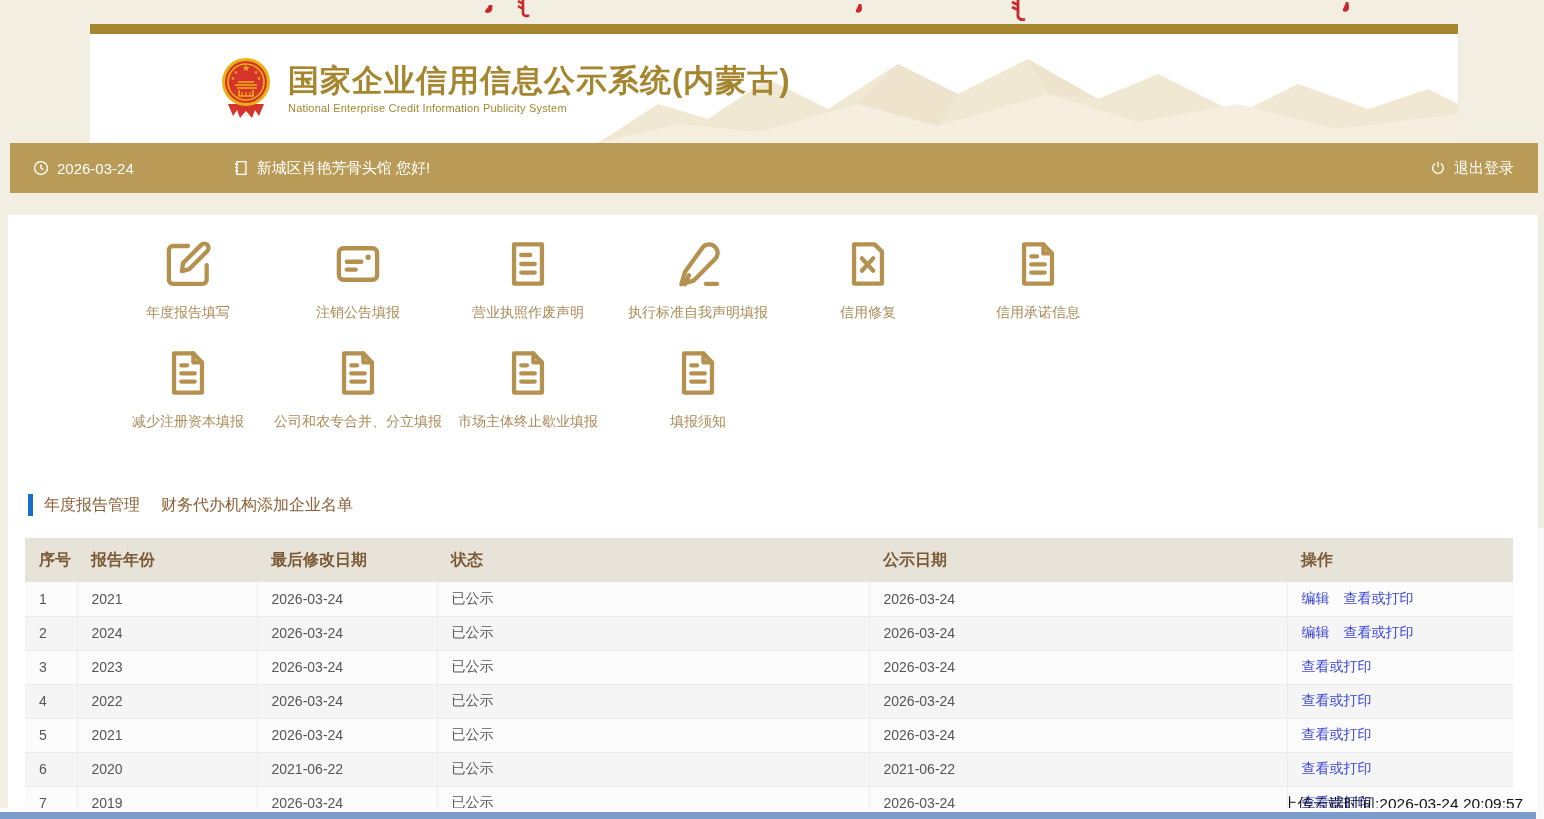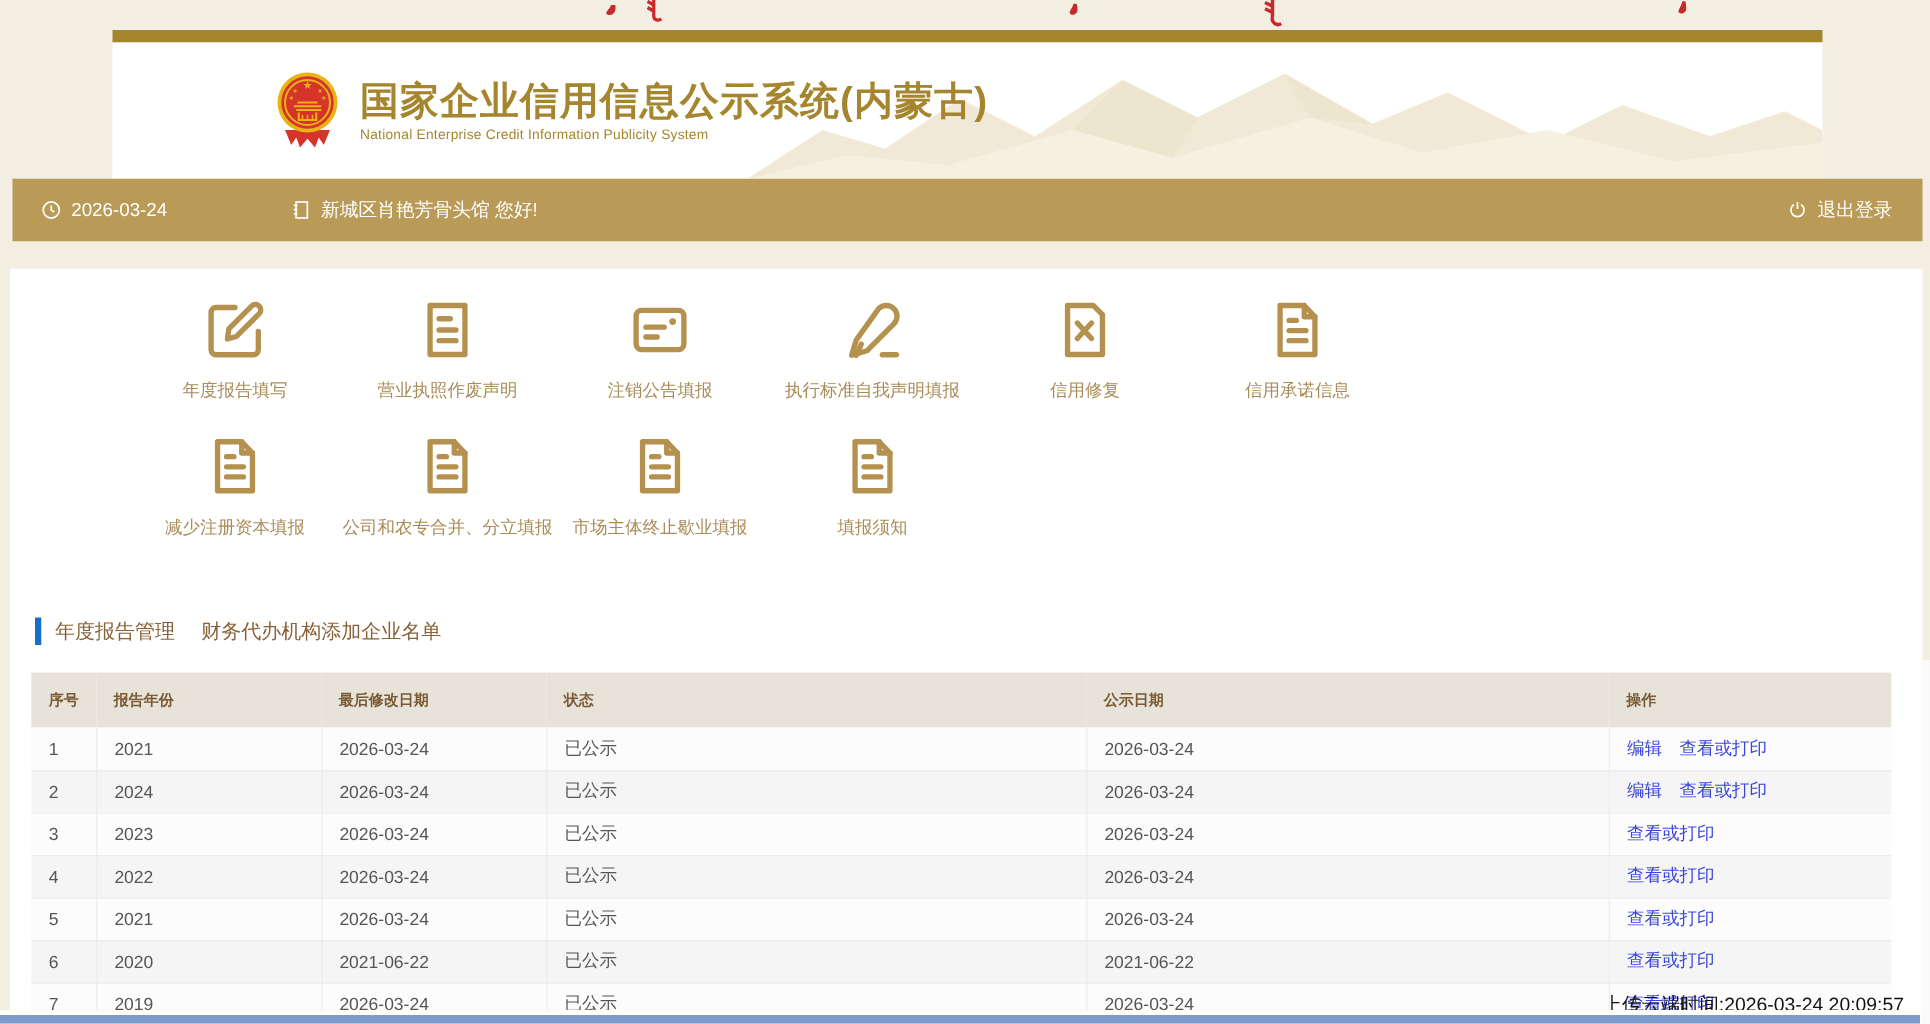--- a/index.html
+++ b/index.html
@@ -37,21 +37,21 @@
   .actions-row.second { margin-top:24px; }
   .action { width:170px; display:flex; flex-direction:column; align-items:center; cursor:pointer; }
   .a-icon svg { width:54px; height:54px; display:block; }
   .a-label { margin-top:13px; font-size:14px; color:#a98c58; white-space:nowrap; }
 
   .tabs { position:absolute; left:20px; top:279px; display:flex; align-items:center; }
   .tab-accent { width:5px; height:22px; background:#1a6ec8; margin-right:11px; }
   .tab { font-size:16px; color:#8a6137; margin-right:21px; cursor:pointer; }
 
   table.report { position:absolute; left:17px; top:323px; width:1488px; border-collapse:collapse; table-layout:fixed; }
-  table.report th { height:44px; background:#e8e3d9; color:#7a5a35; font-size:12px; font-weight:bold;
+  table.report th { height:44px; background:#e8e3d9; color:#7a5a35; font-size:16px; font-weight:bold;
                     text-align:left; padding-left:14px; }
   table.report td { height:34px; font-size:14px; color:#555; padding-left:14px;
                     border-bottom:1px solid #ececec; }
   table.report td:not(:last-child) { border-right:1px solid #ececec; }
   table.report tbody tr:nth-child(odd)  { background:#fcfcfc; }
   table.report tbody tr:nth-child(even) { background:#f5f5f5; }
   .tbl-link { color:#3b45d6; margin-right:14px; cursor:pointer; text-decoration:none; white-space:nowrap; }
 
   .upload-time { position:absolute; left:1282px; top:794px; font-size:15.5px; color:#111;
                  white-space:nowrap; z-index:5; }
@@ -159,35 +159,35 @@
               <svg viewBox="0 0 24 24" fill="none" stroke="#b5914f" stroke-width="1.9" stroke-linecap="round" stroke-linejoin="round">
                 <path d="M20.3 12.5 V19 a1.8 1.8 0 0 1 -1.8 1.8 H5.3 A1.8 1.8 0 0 1 3.5 19 V5.8 A1.8 1.8 0 0 1 5.3 4 H12"></path>
                 <path d="M9.3 15.2 L9.8 11.6 L17.9 3.5 a1.9 1.9 0 0 1 2.7 2.7 L12.5 14.3 Z"></path>
               </svg>
             </span>
             <span class="a-label">年度报告填写</span>
           </div>
           <div class="action">
             <span class="a-icon">
               <svg viewBox="0 0 24 24" fill="none" stroke="#b5914f" stroke-width="1.9" stroke-linecap="round" stroke-linejoin="round">
-                <rect x="5.8" y="3.3" width="12.4" height="17.4"></rect>
-                <path d="M9 8 h4 M9 12 h6 M9 15.8 h6"></path>
-              </svg>
-            </span>
-            <span class="a-label">营业执照作废声明</span>
-          </div>
-          <div class="action">
-            <span class="a-icon">
-              <svg viewBox="0 0 24 24" fill="none" stroke="#b5914f" stroke-width="1.9" stroke-linecap="round" stroke-linejoin="round">
                 <rect x="3.5" y="5" width="17" height="14" rx="2"></rect>
                 <path d="M7 11 h6.5 M7 14.5 h4"></path>
                 <circle cx="16.5" cy="9" r="1.2" fill="#b5914f" stroke="none"></circle>
               </svg>
             </span>
             <span class="a-label">注销公告填报</span>
+          </div>
+          <div class="action">
+            <span class="a-icon">
+              <svg viewBox="0 0 24 24" fill="none" stroke="#b5914f" stroke-width="1.9" stroke-linecap="round" stroke-linejoin="round">
+                <rect x="5.8" y="3.3" width="12.4" height="17.4"></rect>
+                <path d="M9 8 h4 M9 12 h6 M9 15.8 h6"></path>
+              </svg>
+            </span>
+            <span class="a-label">营业执照作废声明</span>
           </div>
           <div class="action">
             <span class="a-icon">
               <svg viewBox="0 0 24 24" fill="none" stroke="#b5914f" stroke-width="1.9" stroke-linecap="round" stroke-linejoin="round">
                 <path d="M14.2 4.4 a2.6 2.6 0 0 1 5.4 5.4 L10 19.4 L4.6 21 L6.2 15.6 Z"></path>
                 <path d="M8 17 l-1.8 4"></path>
                 <path d="M15.5 20.8 h5"></path>
               </svg>
             </span>
             <span class="a-label">执行标准自我声明填报</span>

